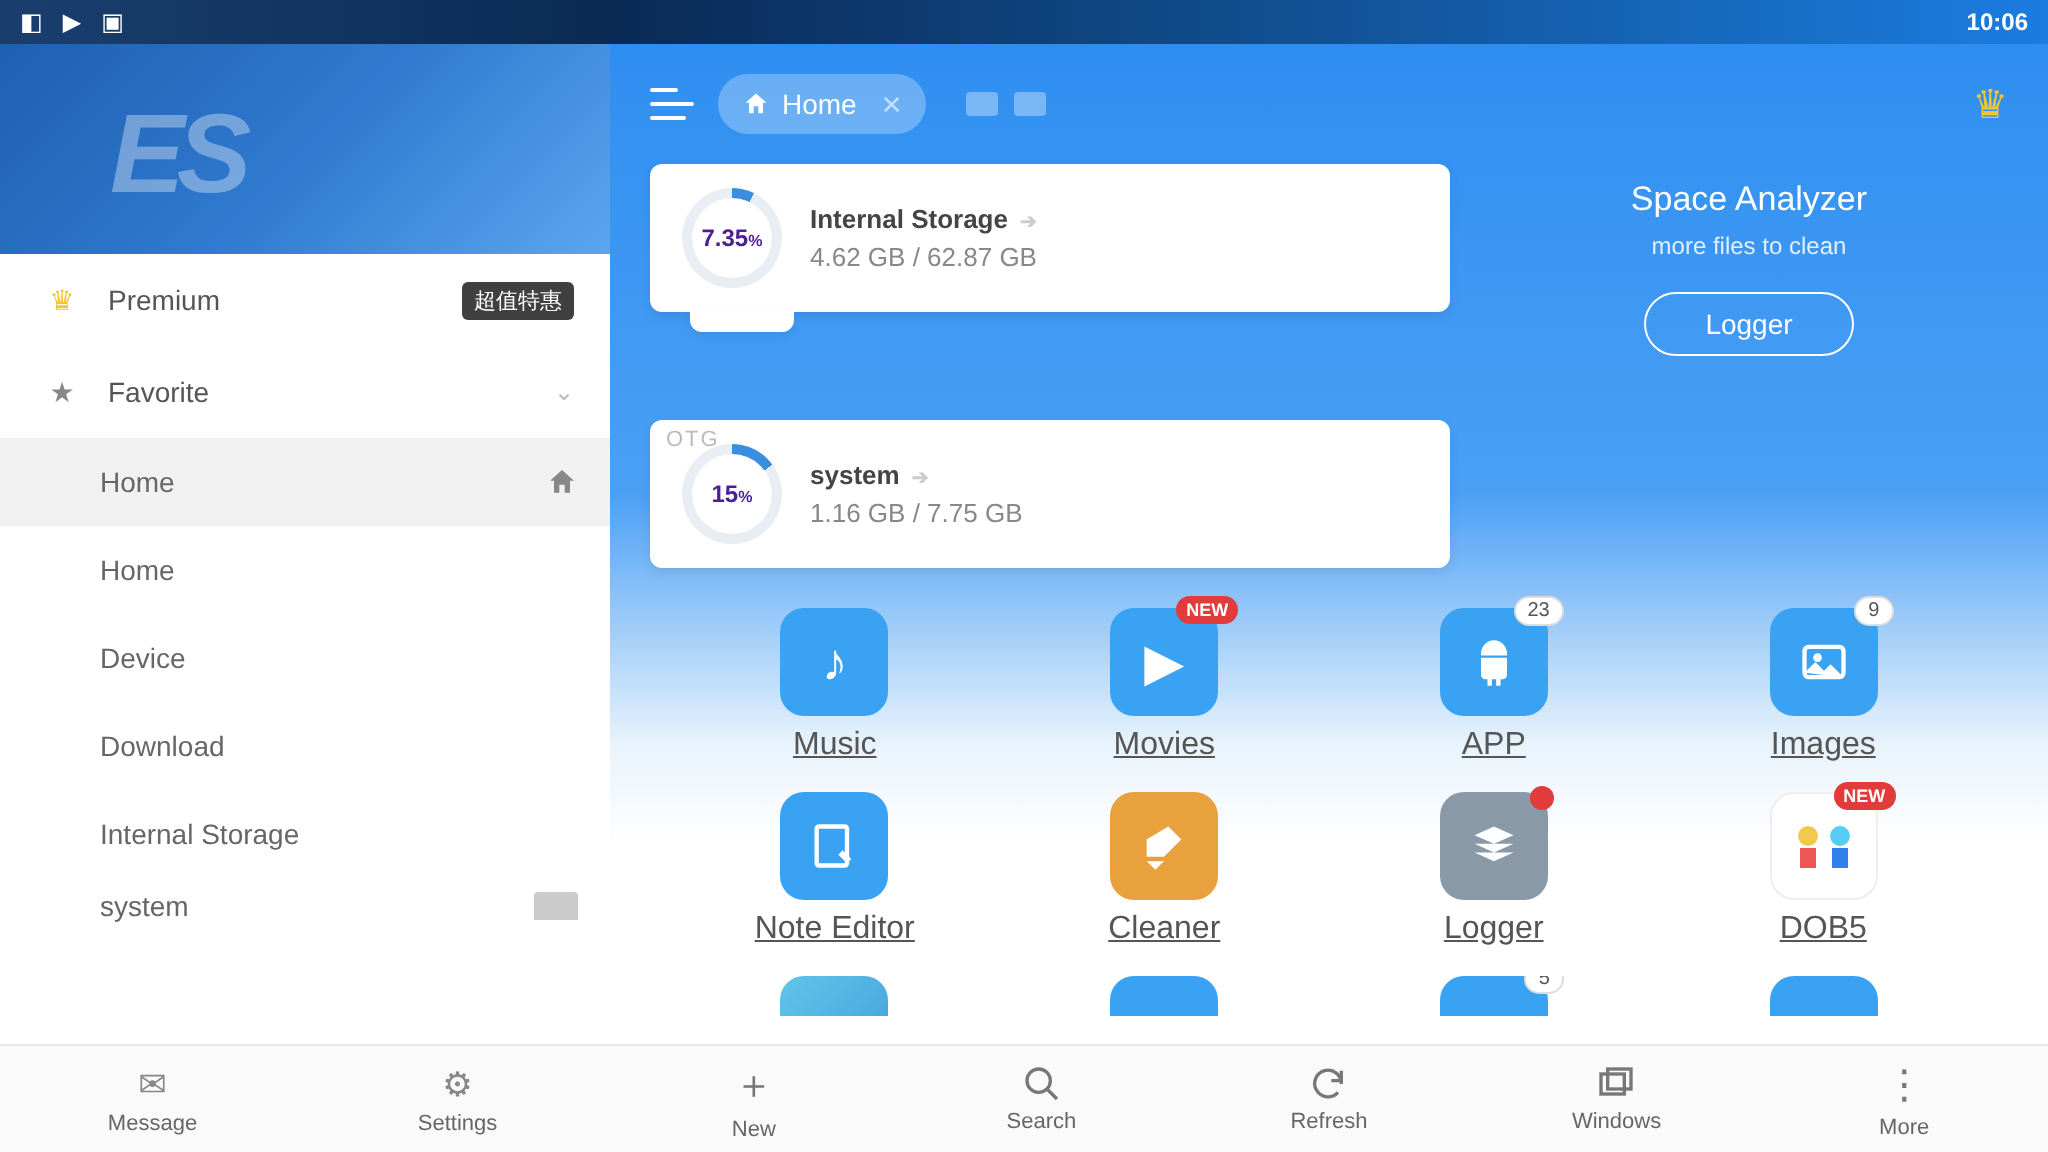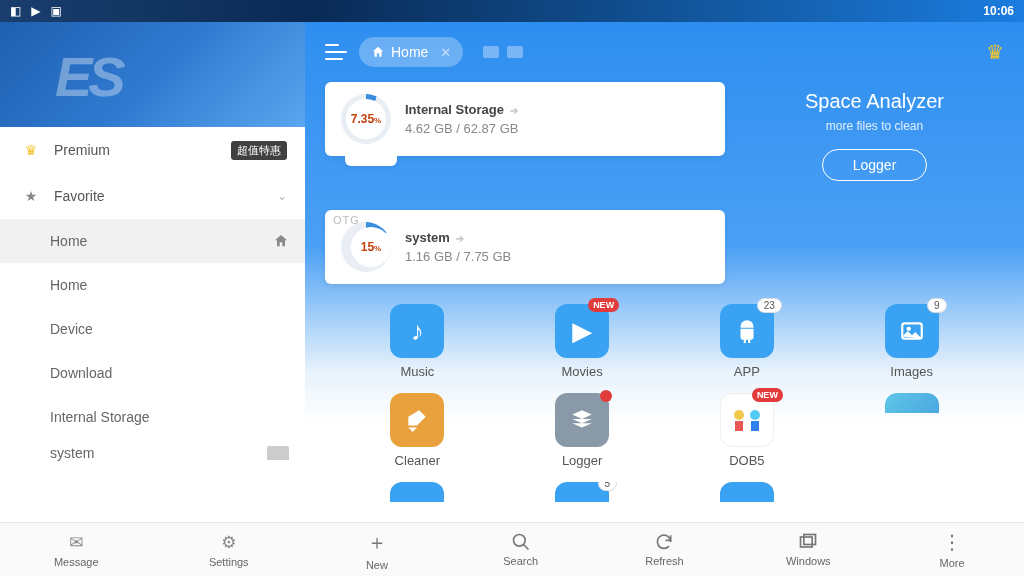--- a/index.html
+++ b/index.html
@@ -38,34 +38,34 @@
 .location-chip .close{ opacity:0.6; margin-left:6px; font-size:13px;}
 .tabicons { display:flex; gap:8px; margin-left:8px;}
 .tabicons span{width:16px;height:12px;background:rgba(255,255,255,0.35);border-radius:2px;}
 .crown-top { margin-left:auto; color:#f4c430; font-size:20px;}
 
 .hero-row { display:flex; padding:0 20px; gap:20px; }
 .storage-cards { flex:0 0 400px; display:flex; flex-direction:column; gap:54px; }
 .storage-card { background:#fff; border-radius:6px; padding:12px 16px; display:flex; align-items:center; gap:14px; box-shadow:0 2px 6px rgba(0,0,0,0.08); position:relative;}
 .storage-card.with-tab::after{content:""; position:absolute; left:20px; bottom:-10px; width:52px; height:10px; background:#fff; border-radius:0 0 6px 6px; box-shadow:0 2px 4px rgba(0,0,0,0.06);}
 .otg-tag{position:absolute; left:8px; top:4px; font-size:11px; color:#bbb; letter-spacing:1px;}
-.ring { width:50px; height:50px; border-radius:50%; position:relative; display:flex; align-items:center; justify-content:center; font-size:12px; font-weight:600; color:#c2410c;}
+.ring { width:50px; height:50px; border-radius:50%; position:relative; display:flex; align-items:center; justify-content:center; font-size:12px; font-weight:600; color:#4c1d95;}
 .storage-meta .name { font-size:13px; color:#444; font-weight:600; }
 .storage-meta .sub { font-size:13px; color:#888; margin-top:4px;}
 .storage-meta .arr { font-size:10px; color:#ccc; margin-left:6px;}
 
 .analyzer { flex:1; display:flex; flex-direction:column; align-items:center; color:#fff; padding-top:8px;}
-.analyzer .title{ font-size:20px; font-weight:500;}
+.analyzer .title{ font-size:17px; font-weight:500;}
 .analyzer .sub{ font-size:12px; opacity:0.85; margin-top:6px;}
 .analyzer .btn{ margin-top:16px; border:1.5px solid #fff; border-radius:18px; padding:7px 30px; font-size:14px; cursor:pointer;}
 
 .cat-grid { padding: 20px 30px 0 30px; display:grid; grid-template-columns:repeat(4,1fr); row-gap:14px; }
 .cat { display:flex; flex-direction:column; align-items:center; cursor:pointer; position:relative;}
 .cat-icon { width:54px; height:54px; border-radius:12px; display:flex; align-items:center; justify-content:center; color:#fff; font-size:26px; position:relative;}
-.cat-label { margin-top:6px; font-size:13px; color:#555;}
+.cat-label { margin-top:6px; font-size:16px; color:#555;text-decoration:underline;}
 .badge-new{ position:absolute; top:-6px; right:-10px; background:#e23b3b; color:#fff; font-size:9px; font-weight:700; padding:2px 5px; border-radius:8px;}
 .badge-num{ position:absolute; top:-6px; right:-8px; background:#fff; color:#555; font-size:10px; padding:1px 6px; border-radius:9px; border:1px solid #ddd;}
 .badge-dot{ position:absolute; top:-3px; right:-3px; width:12px;height:12px;background:#e23b3b;border-radius:50%;}
 
 
 .bottombar { position:absolute; bottom:0; left:0; width:1024px; height:54px; display:flex; background:#fafafa; border-top:1px solid #e6e6e6;}
 .sidebar-bottom { width:305px; display:flex; }
 .sb-btn { flex:1; display:flex; flex-direction:column; align-items:center; justify-content:center; gap:3px; cursor:pointer; color:#666; font-size:11px;}
 .sb-btn .ic { font-size:17px; color:#888;}
 .main-bottom { flex:1; display:flex; }
@@ -169,21 +169,21 @@
                 <span><span>7.35</span><span style="font-size:8px;">%</span></span>
               </div>
           </div>
           <div class="storage-meta">
             <div class="name"><span>Internal Storage</span><span class="arr">➔</span></div>
             <div class="sub"><span>4.62 GB</span> / <span>62.87 GB</span></div>
           </div>
         </div>
         <div class="storage-card">
           <span class="otg-tag">OTG</span>
-          <div class="ring" style="background:conic-gradient(#3a8ee0 0 54deg,#e8eef4 54deg 360deg);justify-content:flex-end;">
+          <div class="ring" style="background:conic-gradient(#3a8ee0 0 54deg,#e8eef4 54deg 360deg);">
             <div style="width:40px;height:40px;border-radius:50%;background:#fff;display:flex;align-items:center;justify-content:center;">
                 <span><span>15</span><span style="font-size:8px;">%</span></span>
               </div>
           </div>
           <div class="storage-meta">
             <div class="name"><span>system</span><span class="arr">➔</span></div>
             <div class="sub"><span>1.16 GB</span> / <span>7.75 GB</span></div>
           </div>
         </div>
       </div>
@@ -215,20 +215,29 @@
       <div class="cat">
         <div class="cat-icon c-blue">
             <svg width="26" height="26" viewBox="0 0 24 24" fill="#fff">
               <rect x="3" y="5" width="18" height="14" rx="2" fill="none" stroke="#fff" stroke-width="2"></rect>
               <circle cx="9" cy="10" r="2"></circle>
               <path d="M3 17l5-5 4 4 3-3 6 6"></path>
             </svg>
             <span class="badge-num">9</span>
           </div>
         <div class="cat-label">Images</div>
+      </div>
+      <div class="cat">
+        <div class="cat-icon c-blue">
+            <svg width="26" height="26" viewBox="0 0 24 24" fill="#fff">
+              <rect x="4" y="3" width="14" height="18" rx="1" fill="none" stroke="#fff" stroke-width="2"></rect>
+              <path d="M16 14l4 4-2 2-4-4z"></path>
+            </svg>
+          </div>
+        <div class="cat-label">Note Editor</div>
       </div>
       <div class="cat">
         <div class="cat-icon c-orange">
             <svg width="26" height="26" viewBox="0 0 24 24" fill="#fff">
               <path d="M14 3l6 6-8 8H4v-8zM4 19h8l-4 4z"></path>
             </svg>
           </div>
         <div class="cat-label">Cleaner</div>
       </div>
       <div class="cat">

